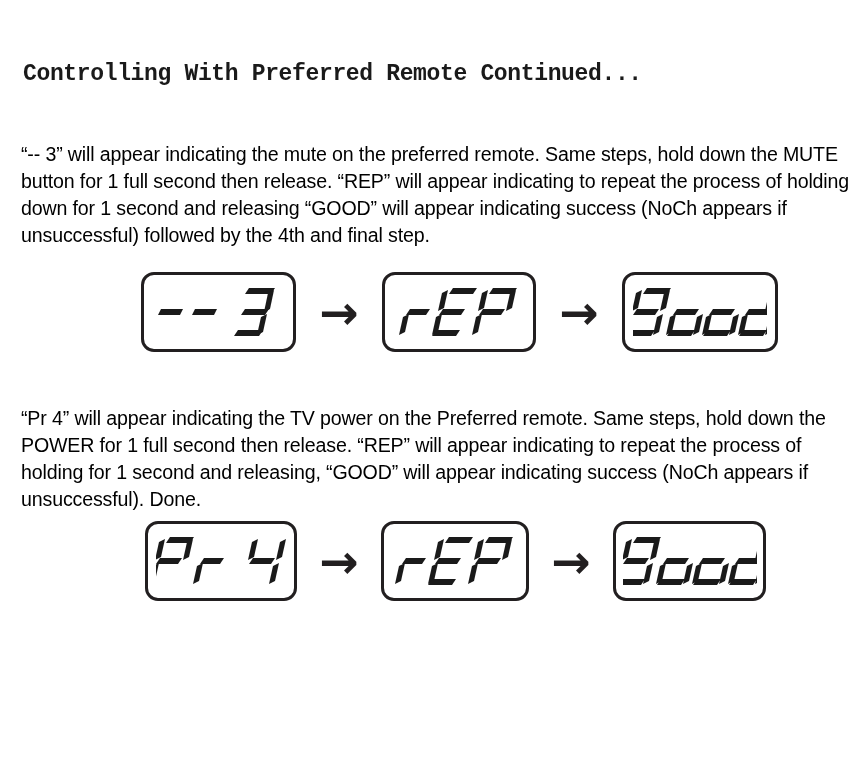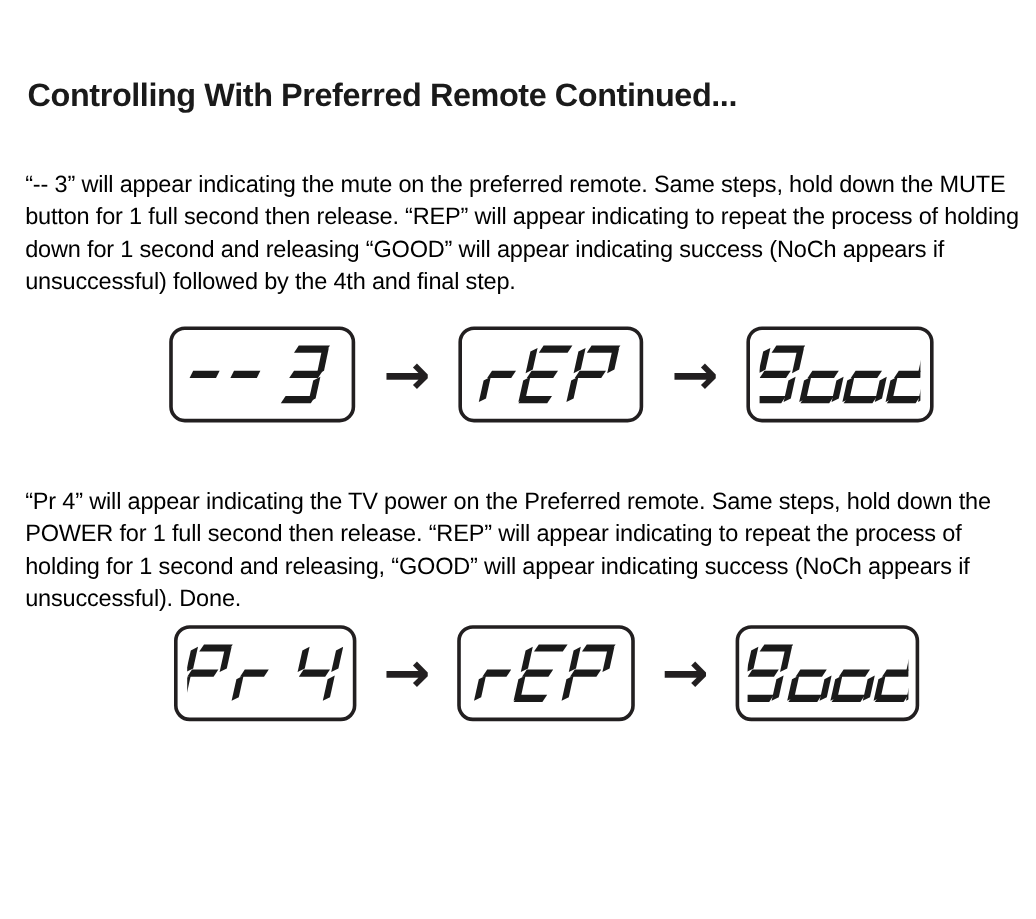--- a/index.html
+++ b/index.html
@@ -20,25 +20,26 @@
   .page {
     position: absolute;
     inset: 0;
   }
 
   
   .page-title {
     position: absolute;
     left: 23px;
     top: 46px;
-    font-size: 27px;
+    font-size: 23px;
     font-weight: bold;
     letter-spacing: -0.35px;
     color: #1a1a1a;
     white-space: nowrap;
+    font-family: Liberation Mono, monospace;
   }
 
   
   .body-para {
     position: absolute;
     left: 21px;
     width: 830px;
     font-size: 19.6px;
     line-height: 27.2px;
     color: #000000;

